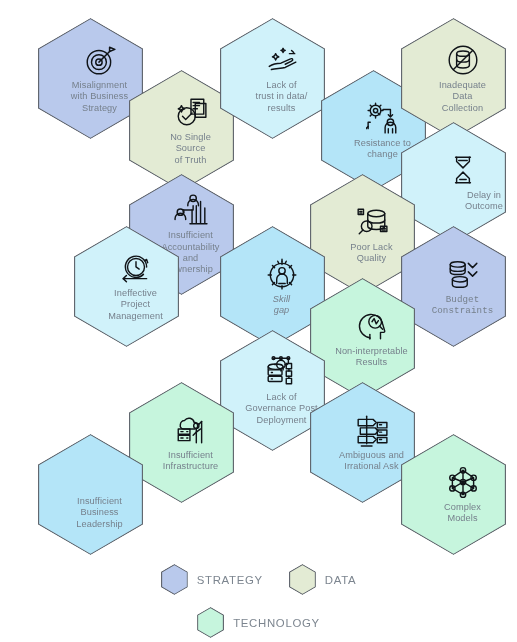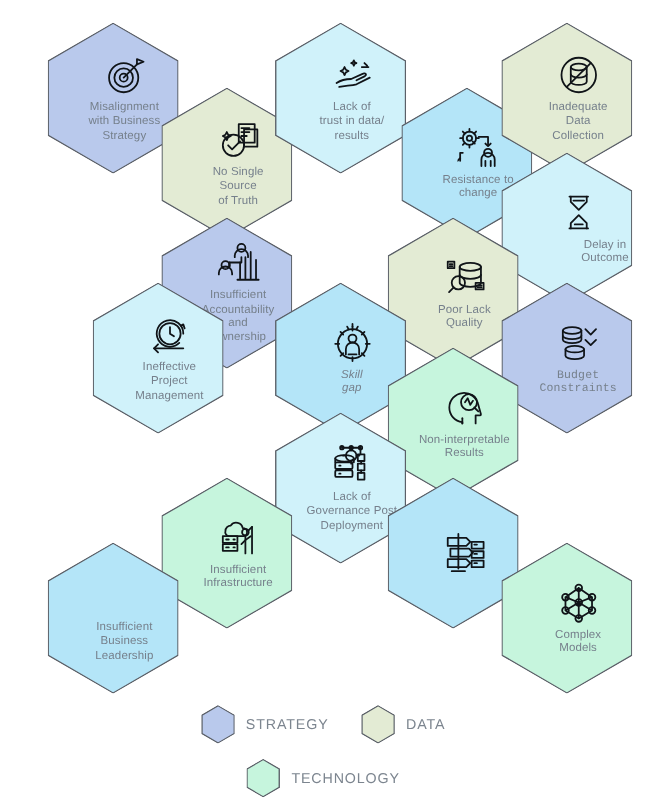--- a/index.html
+++ b/index.html
@@ -352,20 +352,22 @@
             <path d="M3 6h14l3 3-3 3H3z"></path>
             <path d="M5 14h14l3 3-3 3H5z"></path>
             <path d="M3 22h14l3 3-3 3H3z"></path>
             <path d="M6 31h10"></path>
             <rect x="21" y="9" width="9" height="5"></rect>
             <rect x="21" y="16" width="9" height="5"></rect>
             <rect x="21" y="23" width="9" height="5"></rect>
             <path d="M23 11h2M23 18h2M23 25h2"></path>
           </svg>
         </span>
+        <span class="hex-label" style="color: rgb(118, 128, 140);">Ambiguous and
+Irrational Ask</span>
       </div>
     </div>
     <div class="hex" style="left: 129px; top: 382px; z-index: 24;">
       <svg class="hex-svg" width="105" height="121" viewBox="0 0 105 121">
         <polygon points="52.5,0.6 104.4,30.8 104.4,90.2 52.5,120.4 0.6,90.2 0.6,30.8" fill="#c6f5dd" stroke="#5b6068" stroke-width="1.1"></polygon>
       </svg>
       <div class="hex-content">
         <span class="hex-icon">
           <svg viewBox="0 0 32 32" xmlns="http://www.w3.org/2000/svg" fill="none" stroke="#101418" stroke-width="1.35" stroke-linecap="round" stroke-linejoin="round">
             <path d="M6 11a4 4 0 014-4 5 5 0 019 2 3 3 0 01.5 6H9a3 3 0 01-3-4z"></path>

